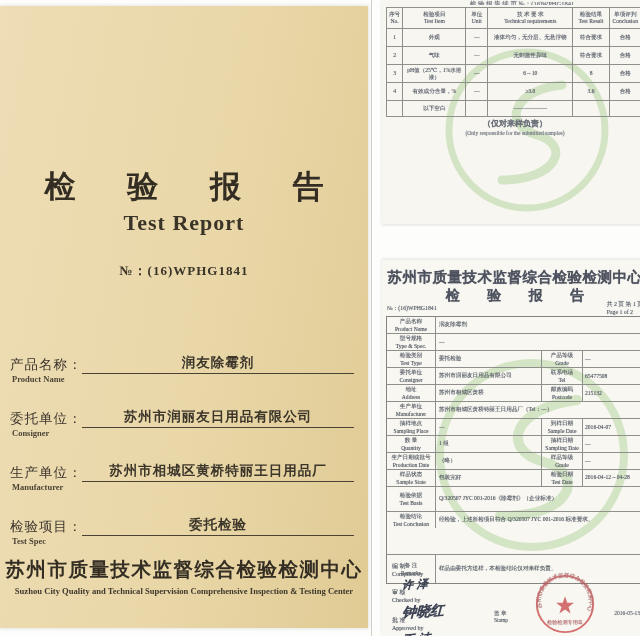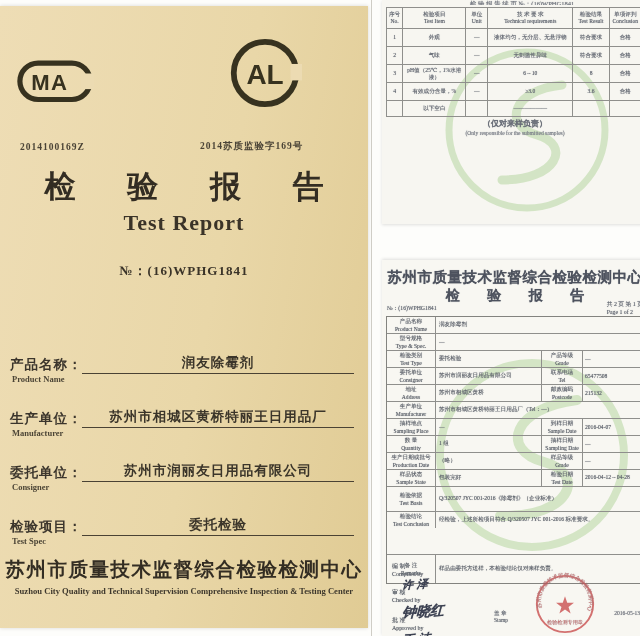--- a/index.html
+++ b/index.html
@@ -16,21 +16,21 @@
   .code-cma{left:20px;top:106px;}
   .code-cal{left:200px;top:104px;}
   .cv-title{position:absolute;top:160px;width:100%;text-align:center;
             font-size:31px;font-weight:bold;letter-spacing:22px;text-indent:22px;color:#332d23;}
   .cv-title-en{position:absolute;top:204px;width:100%;text-align:center;
             font-size:22px;font-weight:bold;color:#3a3328;letter-spacing:1px;}
   .cv-no{position:absolute;top:256px;width:100%;text-align:center;
             font-size:13px;font-weight:bold;color:#3a3328;letter-spacing:1px;}
   .fields{position:absolute;top:340px;left:10px;width:348px;}
   .frow{position:relative;height:54px;}
-  .flabel{position:absolute;left:0;top:10px;font-size:13.5px;font-weight:bold;letter-spacing:1px;}
+  .flabel{position:absolute;left:0;top:10px;font-size:13.5px;font-weight:normal;letter-spacing:1px;}
   .flabel-en{position:absolute;left:2px;top:28px;font-size:8.5px;font-weight:bold;color:#4c4536;}
   .fline{position:absolute;left:72px;right:4px;top:27px;border-bottom:1.3px solid #4a4234;}
   .fvalue{position:absolute;left:72px;right:4px;top:8px;text-align:center;
           font-size:13.5px;font-weight:bold;letter-spacing:1px;color:#3b352a;}
   .cv-org{position:absolute;top:550px;width:100%;text-align:center;
           font-size:19.5px;font-weight:bold;letter-spacing:1.5px;color:#332d23;}
   .cv-org-en{position:absolute;top:580px;left:-4px;width:376px;text-align:center;
           font-size:8.6px;font-weight:bold;color:#3e382d;white-space:nowrap;}
   
   .rcol-line{position:absolute;left:371px;top:0;width:1px;height:636px;background:#cfcdc6;}
@@ -81,56 +81,42 @@
   .wm{position:absolute;opacity:.55;}
   .seal{position:absolute;left:150px;top:312px;opacity:.85;}
 </style>
 </head>
 <body>
 
 <div id="stage">
 
   <div class="cover">
 
-    <div class="marks">
-      <svg class="cma" width="78" height="56" viewBox="0 0 120 84">
-        <rect x="6" y="16" width="108" height="56" rx="28" fill="none" stroke="#37321f" stroke-width="8"></rect>
-        <rect x="100" y="32" width="22" height="24" fill="#ecdbb2"></rect>
-        <text x="52" y="58" font-size="34" font-weight="bold" font-family="Liberation Sans, sans-serif" fill="#37321f" text-anchor="middle" letter-spacing="2">MA</text>
-      </svg>
-      <svg class="cal" width="74" height="74" viewBox="0 0 90 90">
-        <circle cx="45" cy="45" r="38" fill="none" stroke="#37321f" stroke-width="7"></circle>
-        <rect x="76" y="34" width="14" height="20" fill="#ecdbb2"></rect>
-        <text x="45" y="58" font-size="34" font-weight="bold" font-family="Liberation Sans, sans-serif" fill="#37321f" text-anchor="middle">AL</text>
-      </svg>
-      <div class="mark-code code-cma">2014100169Z</div>
-      <div class="mark-code code-cal">2014苏质监验字169号</div>
-    </div>
 
     <div class="cv-title">检 验 报 告</div>
     <div class="cv-title-en">Test Report</div>
     <div class="cv-no">№：(16)WPHG1841</div>
 
     <div class="fields">
       <div class="frow">
         <span class="flabel">产品名称：</span>
         <span class="flabel-en">Product Name</span>
         <span class="fvalue">润友除霉剂</span>
         <span class="fline"></span>
       </div>
       <div class="frow">
+        <span class="flabel">委托单位：</span>
+        <span class="flabel-en">Consigner</span>
+        <span class="fvalue">苏州市润丽友日用品有限公司</span>
+        <span class="fline"></span>
+      </div>
+      <div class="frow">
         <span class="flabel">生产单位：</span>
         <span class="flabel-en">Manufacturer</span>
         <span class="fvalue">苏州市相城区黄桥特丽王日用品厂</span>
-        <span class="fline"></span>
-      </div>
-      <div class="frow">
-        <span class="flabel">委托单位：</span>
-        <span class="flabel-en">Consigner</span>
-        <span class="fvalue">苏州市润丽友日用品有限公司</span>
         <span class="fline"></span>
       </div>
       <div class="frow">
         <span class="flabel">检验项目：</span>
         <span class="flabel-en">Test Spec</span>
         <span class="fvalue">委托检验</span>
         <span class="fline"></span>
       </div>
     </div>
 

